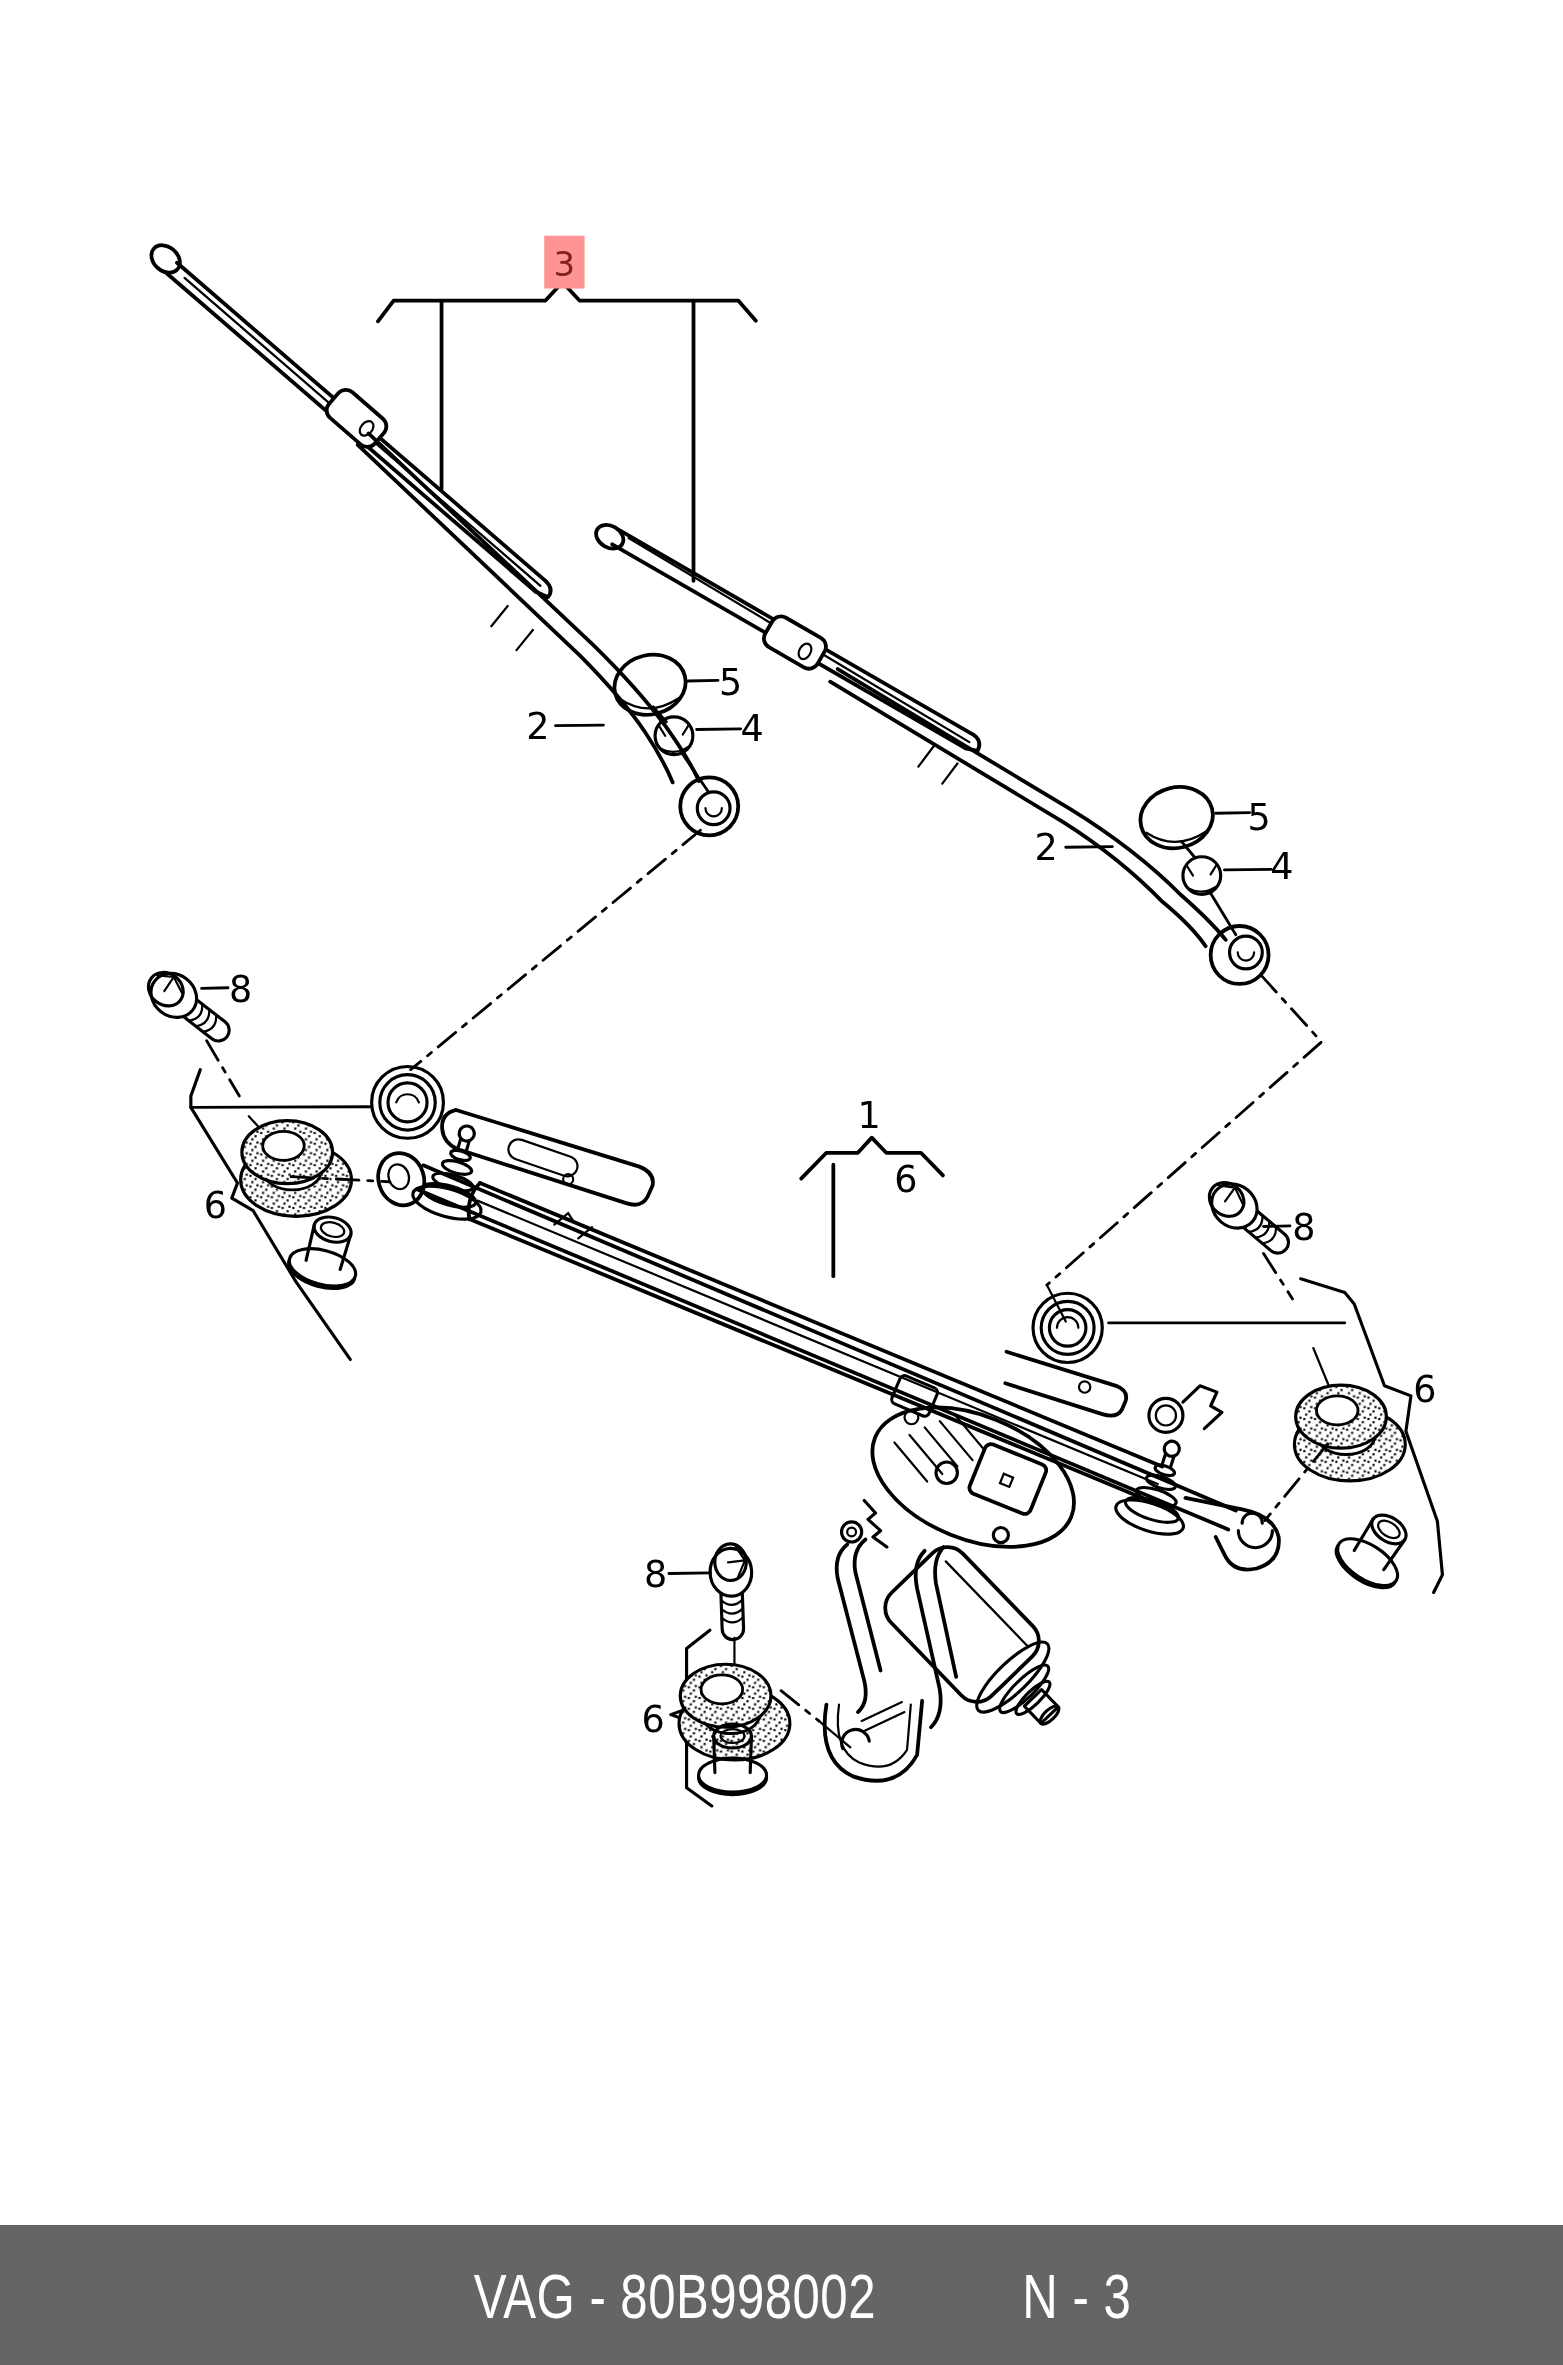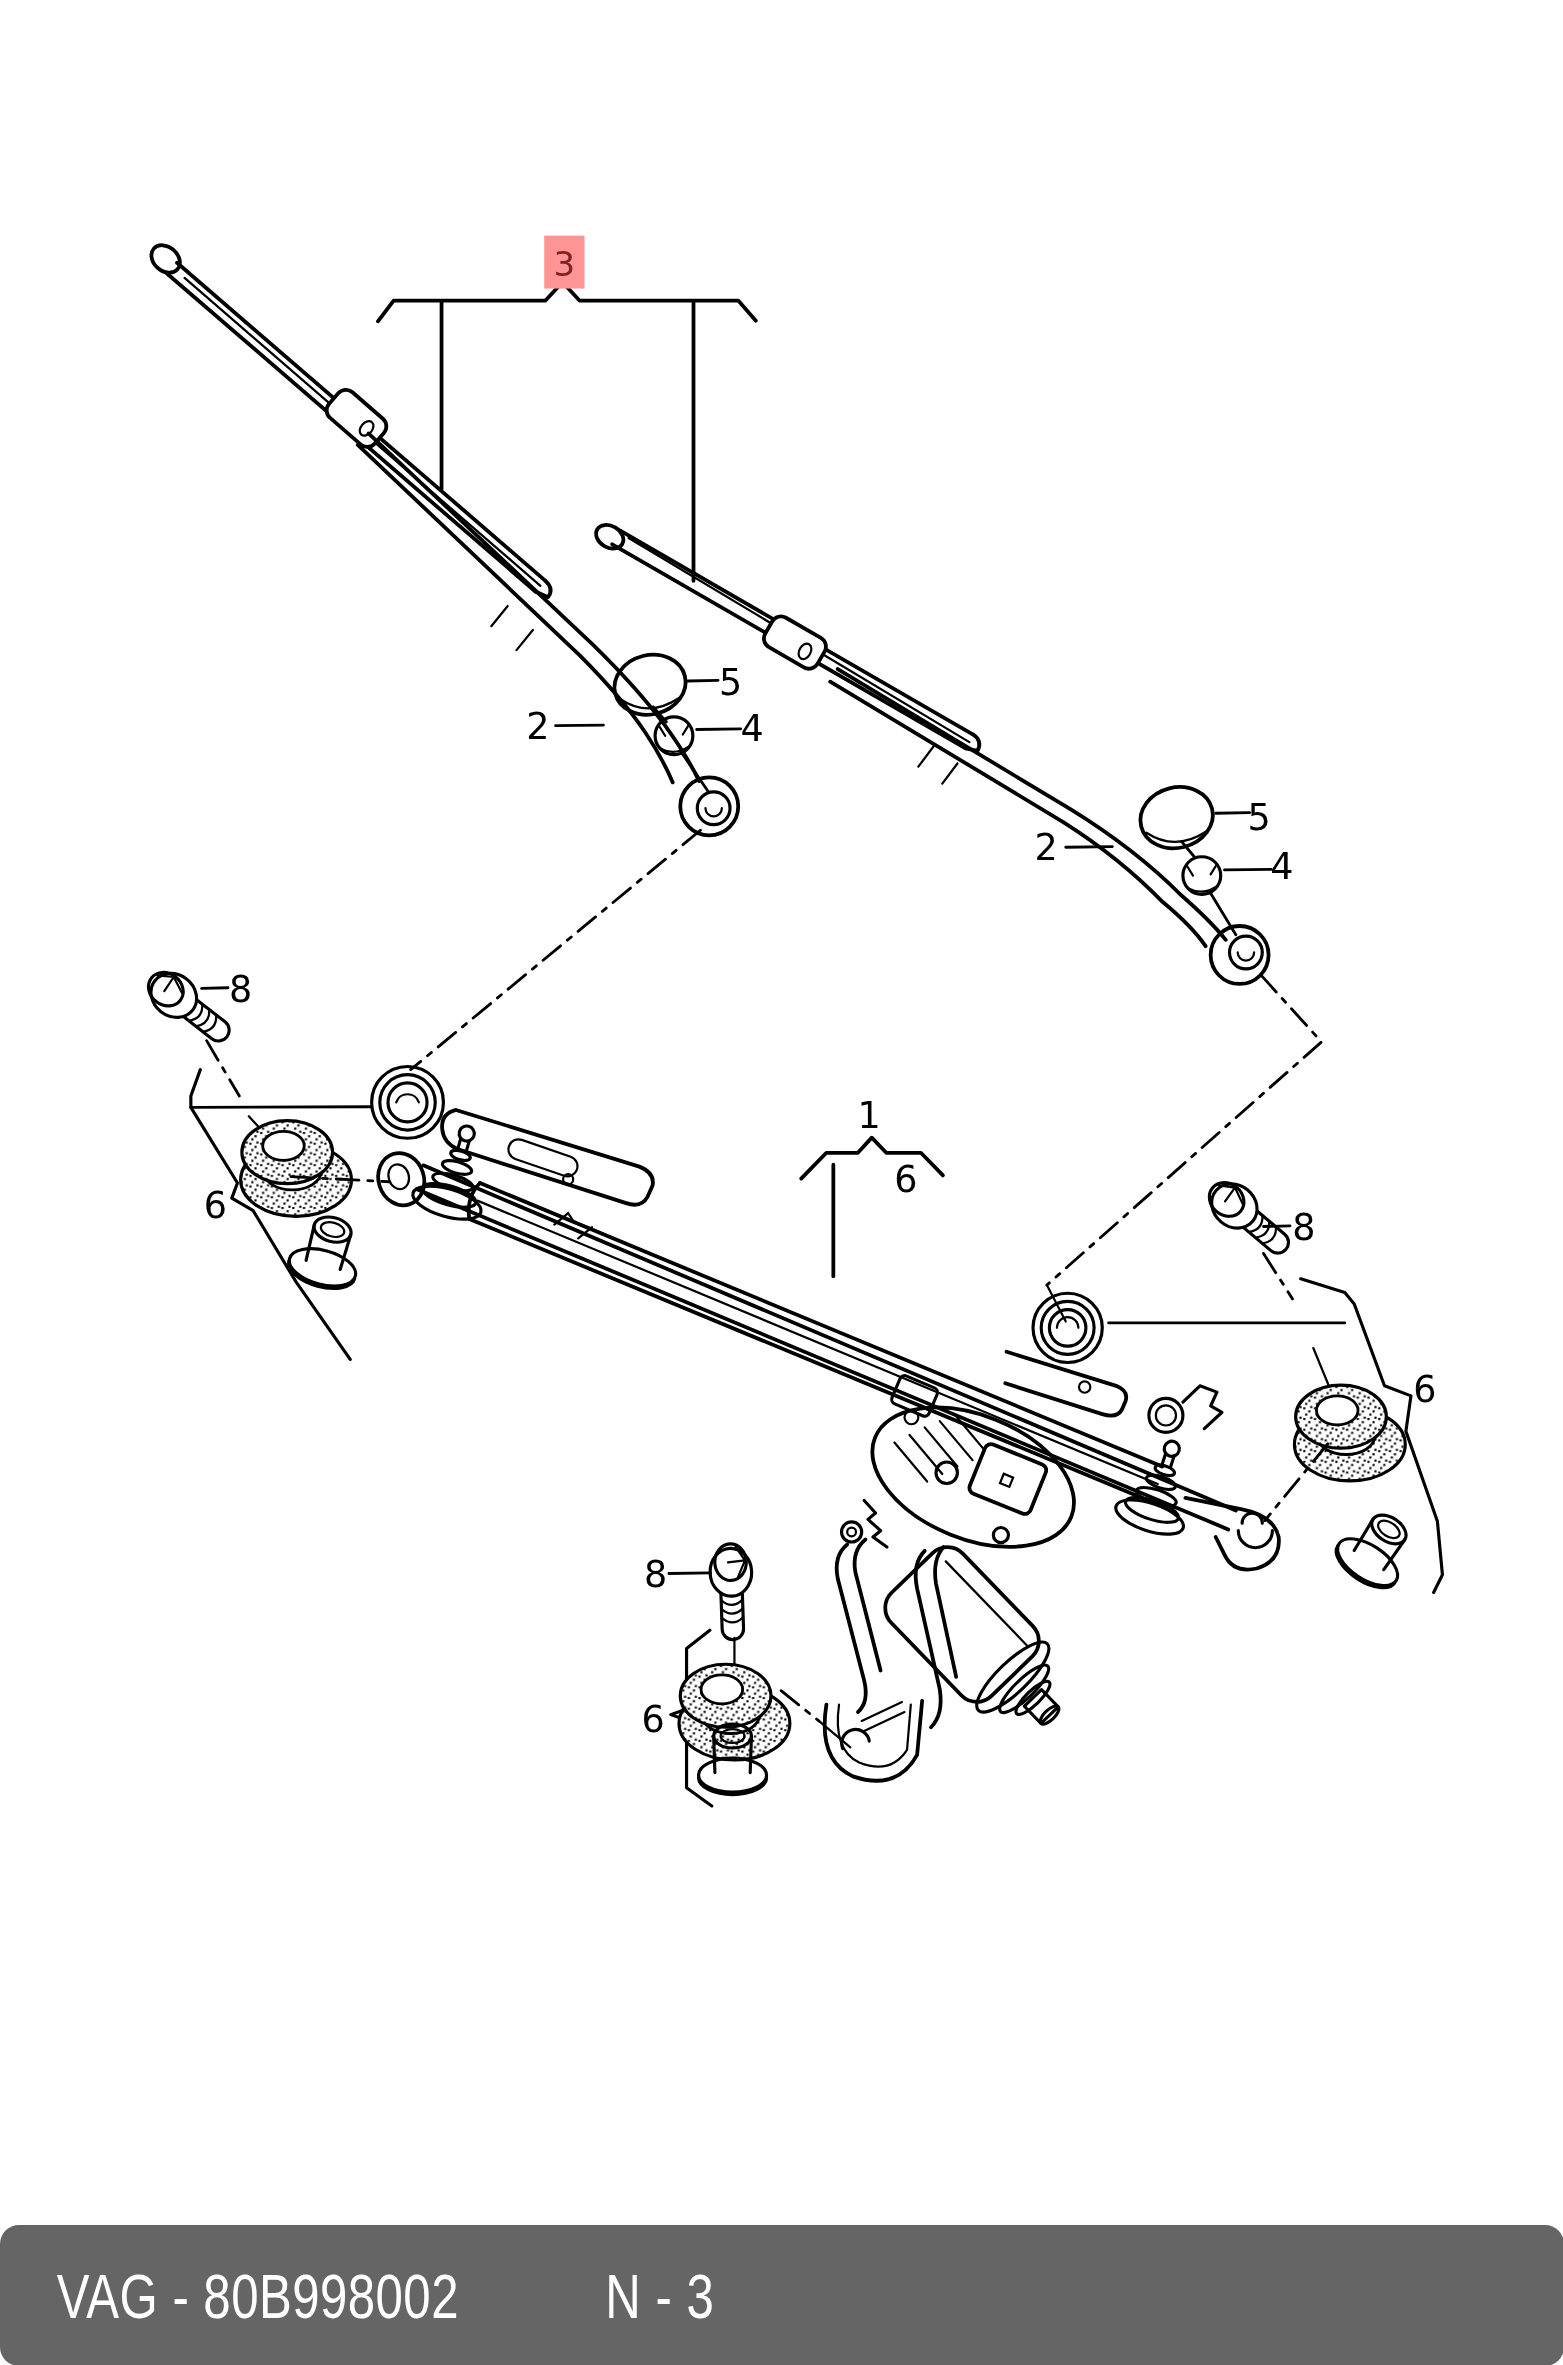--- a/index.html
+++ b/index.html
@@ -10,21 +10,21 @@
   .s5 {stroke:#000;stroke-width:5;fill:none;stroke-linecap:round;stroke-linejoin:round;}
   .t  {stroke:#000;stroke-width:3.5;fill:none;stroke-linecap:round;}
   .ld {stroke:#000;stroke-width:4.5;fill:none;stroke-linecap:round;}
   .dd {stroke:#000;stroke-width:4.5;fill:none;stroke-linecap:round;stroke-dasharray:36 14 8 14;}
   .fw {fill:#fff;stroke:#000;stroke-width:6;}
   .fwt{fill:#fff;stroke:#000;stroke-width:4.5;}
   .num{font-family:"DejaVu Sans","Liberation Sans",sans-serif;font-size:58px;fill:#000;
        text-anchor:middle;}
   .num3{font-family:"DejaVu Sans","Liberation Sans",sans-serif;font-size:54px;text-anchor:middle;}
   #footer-bar{position:absolute;left:0;top:2225px;width:1564px;height:141px;
-      display:flex;align-items:center;gap:74px;border-radius:19px;}
+      display:flex;align-items:center;justify-content:center;gap:74px;}
   #footer-bar span{color:#fff;font-size:63px;letter-spacing:0.6px;
       transform:scaleX(0.78);white-space:nowrap;}
 </style>
 </head>
 <body>
 
 <div id="page">
 
 <svg width="1564" height="2366" viewBox="0 0 2483 3756">
   <defs>

